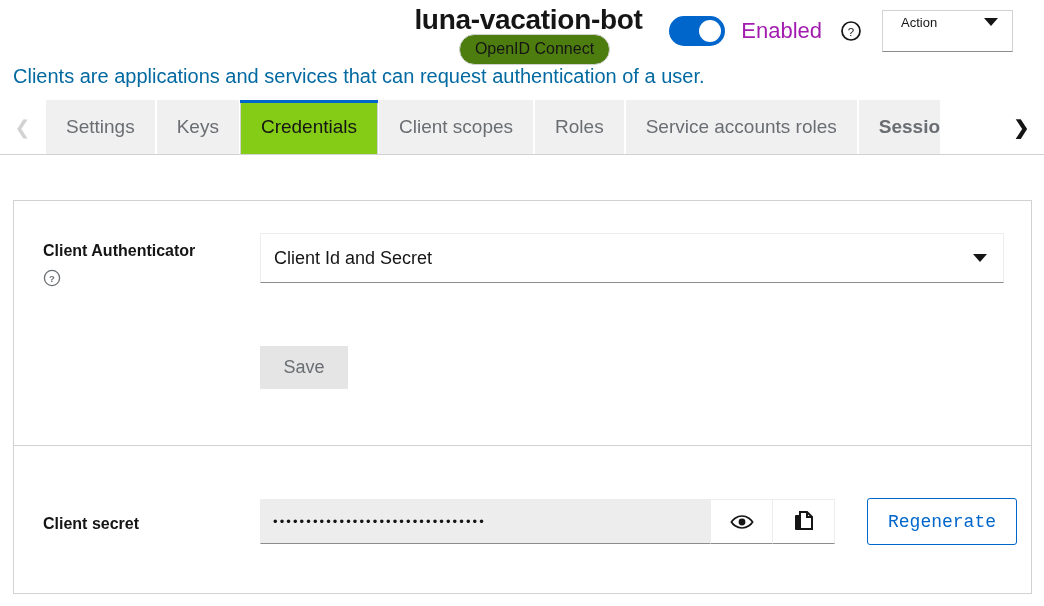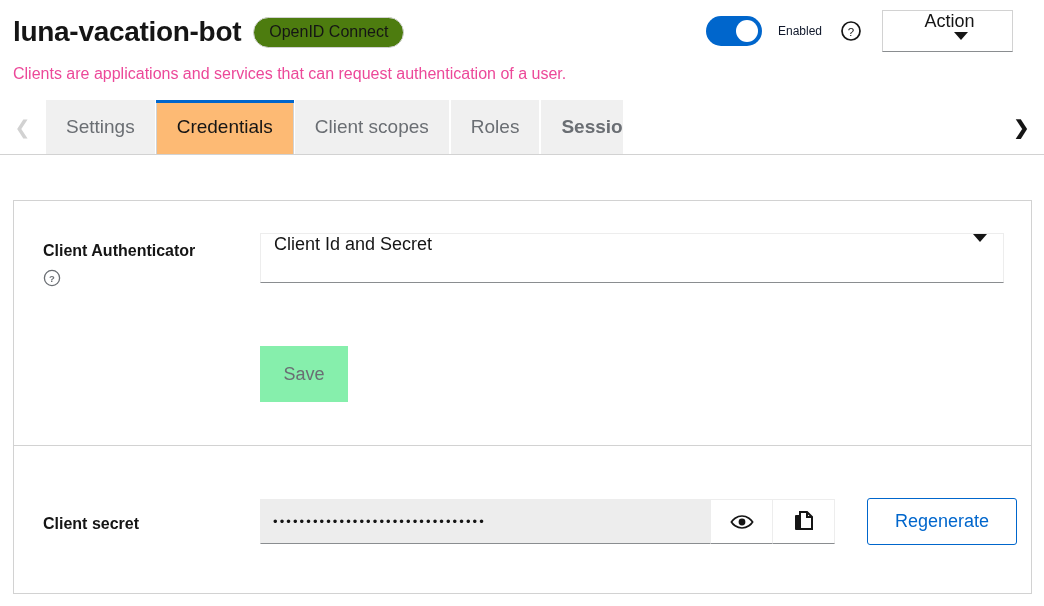--- a/index.html
+++ b/index.html
@@ -18,20 +18,21 @@
     position: relative;
     padding: 0 0 0 13px;
     height: 100px;
   }
 
   .title-row {
     display: flex;
     align-items: center;
     height: 58px;
     padding-top: 6px;
+    flex-direction: column;
   }
 
   .client-title {
     font-size: 28px;
     font-weight: bold;
     letter-spacing: -0.3px;
     color: #151515;
     line-height: 1;
   }
 
@@ -41,22 +42,22 @@
     background: #4d7c0f;
     border-radius: 18px;
     padding: 6px 15px 7px;
     font-size: 16px;
     color: #151515;
     line-height: 1;
     white-space: nowrap;
   }
 
   .header-desc {
-    font-size: 16px;
-    color: #ec4899;
+    font-size: 20px;
+    color: #0369a1;
     padding-top: 7px;
   }
 
   
   .header-controls {
     position: absolute;
     top: 10px;
     right: 31px;
     display: flex;
     align-items: center;
@@ -77,22 +78,22 @@
     top: 4px;
     left: 30px;
     width: 22px;
     height: 22px;
     border-radius: 50%;
     background: #ffffff;
   }
 
   .toggle-label {
     margin-left: 16px;
-    font-size: 12px;
-    color: #0f172a;
+    font-size: 22px;
+    color: #a21caf;
     white-space: nowrap;
   }
 
   .help-icon {
     margin-left: 18px;
     width: 22px;
     height: 22px;
     display: inline-flex;
     align-items: center;
     justify-content: center;
@@ -103,25 +104,24 @@
   .action-button {
     margin-left: 20px;
     height: 42px;
     min-width: 131px;
     background: #ffffff;
     border: 1px solid #d2d2d2;
     border-bottom-color: #8a8d90;
     display: flex;
     align-items: center;
     padding: 0 14px 18px 18px;
-    font-size: 18px;
+    font-size: 13px;
     color: #151515;
     cursor: pointer;
     justify-content: space-between;
-    flex-direction: column;
   }
   .action-caret {
     margin-left: 22px;
     width: 0; height: 0;
     border-left: 7px solid transparent;
     border-right: 7px solid transparent;
     border-top: 8px solid #151515;
   }
 
   
@@ -164,21 +164,21 @@
     align-items: center;
     justify-content: center;
     padding: 0 20px;
     font-size: 19px;
     color: #6a6e73;
     cursor: pointer;
     white-space: nowrap;
     flex: 0 0 auto;
   }
   .tab.active {
-    background: #fdba74;
+    background: #84cc16;
     color: #151515;
     border-left: 1px solid #d2d2d2;
     border-right: 1px solid #d2d2d2;
     margin-bottom: -1px;
     padding-bottom: 1px;
   }
   .tab.active::before {
     content: "";
     position: absolute;
     top: 0; left: -1px; right: -1px;
@@ -232,21 +232,21 @@
   .select-field {
     position: absolute;
     left: 246px;
     top: 32px;
     width: 744px;
     height: 50px;
     background: #ffffff;
     border: 1px solid #ededed;
     border-bottom: 1px solid #8a8d90;
     display: flex;
-    align-items: flex-start;
+    align-items: center;
     padding: 0 16px 0 13px;
     cursor: pointer;
   }
   .select-value {
     font-size: 18px;
     color: #151515;
     flex: 1 1 auto;
   }
   .select-caret {
     width: 0; height: 0;
@@ -254,22 +254,22 @@
     border-right: 7px solid transparent;
     border-top: 8px solid #151515;
   }
 
   
   .save-button {
     position: absolute;
     left: 246px;
     top: 145px;
     width: 88px;
-    height: 56px;
-    background: #86efac;
+    height: 43px;
+    background: #e5e5e5;
     color: #6a6e73;
     border: none;
     font-size: 18px;
     font-family: "Liberation Sans", sans-serif;
     cursor: default;
   }
 
   
   .secret-row {
     position: relative;
@@ -317,21 +317,21 @@
     position: absolute;
     left: 853px;
     top: 52px;
     width: 150px;
     height: 47px;
     background: #ffffff;
     border: 1px solid #0066cc;
     border-radius: 3px;
     color: #0066cc;
     font-size: 18px;
-    font-family: Liberation Sans, sans-serif;
+    font-family: Liberation Mono, monospace;
     cursor: pointer;
   }
 </style>
 </head>
 <body>
 
 <div class="page-header">
 
   <div class="title-row">
     <span class="client-title">luna-vacation-bot</span>
@@ -363,28 +363,34 @@
 </div>
 
 <div class="tab-bar">
 
   <div class="tab-scroll-btn left">❮</div>
 
   <div class="tabs">
     <div class="tab">
       <span>Settings</span>
     </div>
+    <div class="tab">
+      <span>Keys</span>
+    </div>
     <div class="tab active">
       <span>Credentials</span>
     </div>
     <div class="tab">
       <span>Client scopes</span>
     </div>
     <div class="tab">
       <span>Roles</span>
+    </div>
+    <div class="tab">
+      <span>Service accounts roles</span>
     </div>
     <div class="tab truncated">
       <span>Sessio</span>
     </div>
   </div>
 
   <div class="tab-scroll-btn right">❯</div>
 </div>
 
 <div class="card">

